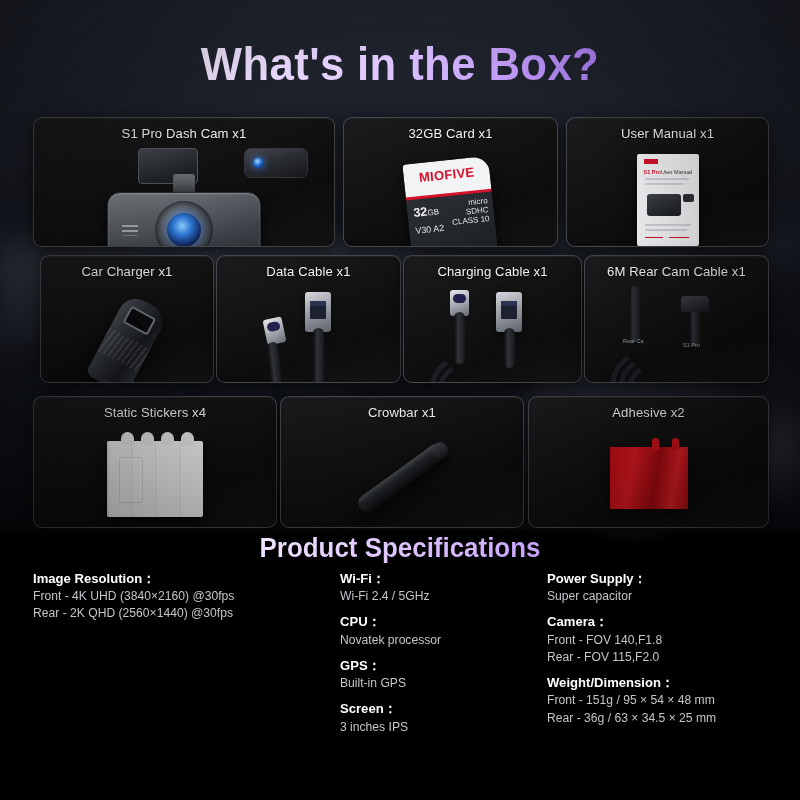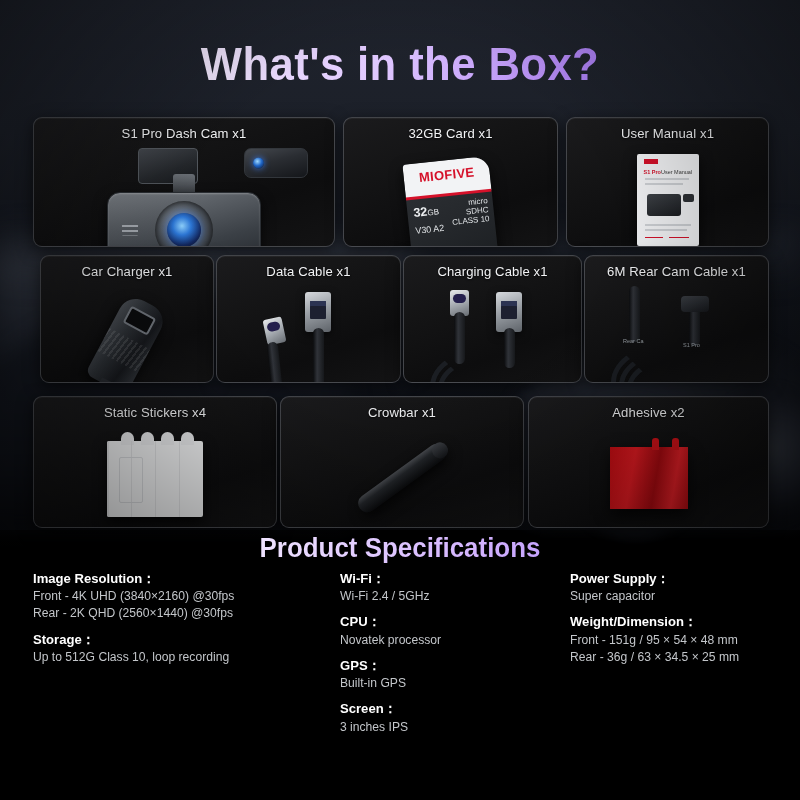--- a/index.html
+++ b/index.html
@@ -279,21 +279,21 @@
   .adh-tab{
     position:absolute;top:-9px;width:7px;height:12px;border-radius:3px 3px 0 0;
     background:#d01219;
   }
 
   
   .specs{position:absolute;left:0;top:570px;width:692px;height:230px;}
   .col{position:absolute;top:0;}
   .col.c1{left:33px;width:300px;}
   .col.c2{left:340px;width:215px;}
-  .col.c3{left:570px;width:225px;}
+  .col.c3{left:547px;width:225px;}
   .spec-item{margin-bottom:8px;}
   .spec-k{
     color:#ffffff;font-size:13.5px;font-weight:bold;line-height:1.35;
     transform:scaleX(.97);transform-origin:left;
   }
   .spec-v{
     color:#c3c6ca;font-size:12.5px;line-height:1.38;
     transform:scaleX(.97);transform-origin:left;
   }
 </style>
@@ -452,24 +452,20 @@
 
   <div class="spec-title">Product Specifications</div>
 
   <div class="specs">
     <div class="col c1">
         <div class="spec-item">
           <div class="spec-k">Image Resolution：</div>
           <div class="spec-v">Front - 4K UHD (3840×2160) @30fps</div>
           <div class="spec-v">Rear - 2K QHD (2560×1440) @30fps</div>
         </div>
-        <div class="spec-item">
-          <div class="spec-k">Storage：</div>
-          <div class="spec-v">Up to 512G Class 10, loop recording</div>
-        </div>
       </div>
     <div class="col c2">
         <div class="spec-item">
           <div class="spec-k">Wi-Fi：</div>
           <div class="spec-v">Wi-Fi 2.4 / 5GHz</div>
         </div>
         <div class="spec-item">
           <div class="spec-k">CPU：</div>
           <div class="spec-v">Novatek processor</div>
         </div>
@@ -479,20 +475,25 @@
         </div>
         <div class="spec-item">
           <div class="spec-k">Screen：</div>
           <div class="spec-v">3 inches IPS</div>
         </div>
       </div>
     <div class="col c3">
         <div class="spec-item">
           <div class="spec-k">Power Supply：</div>
           <div class="spec-v">Super capacitor</div>
+        </div>
+        <div class="spec-item">
+          <div class="spec-k">Camera：</div>
+          <div class="spec-v">Front - FOV 140,F1.8</div>
+          <div class="spec-v">Rear - FOV 115,F2.0</div>
         </div>
         <div class="spec-item">
           <div class="spec-k">Weight/Dimension：</div>
           <div class="spec-v">Front - 151g / 95 × 54 × 48 mm</div>
           <div class="spec-v">Rear - 36g / 63 × 34.5 × 25 mm</div>
         </div>
       </div>
   </div>
 
 </div>

